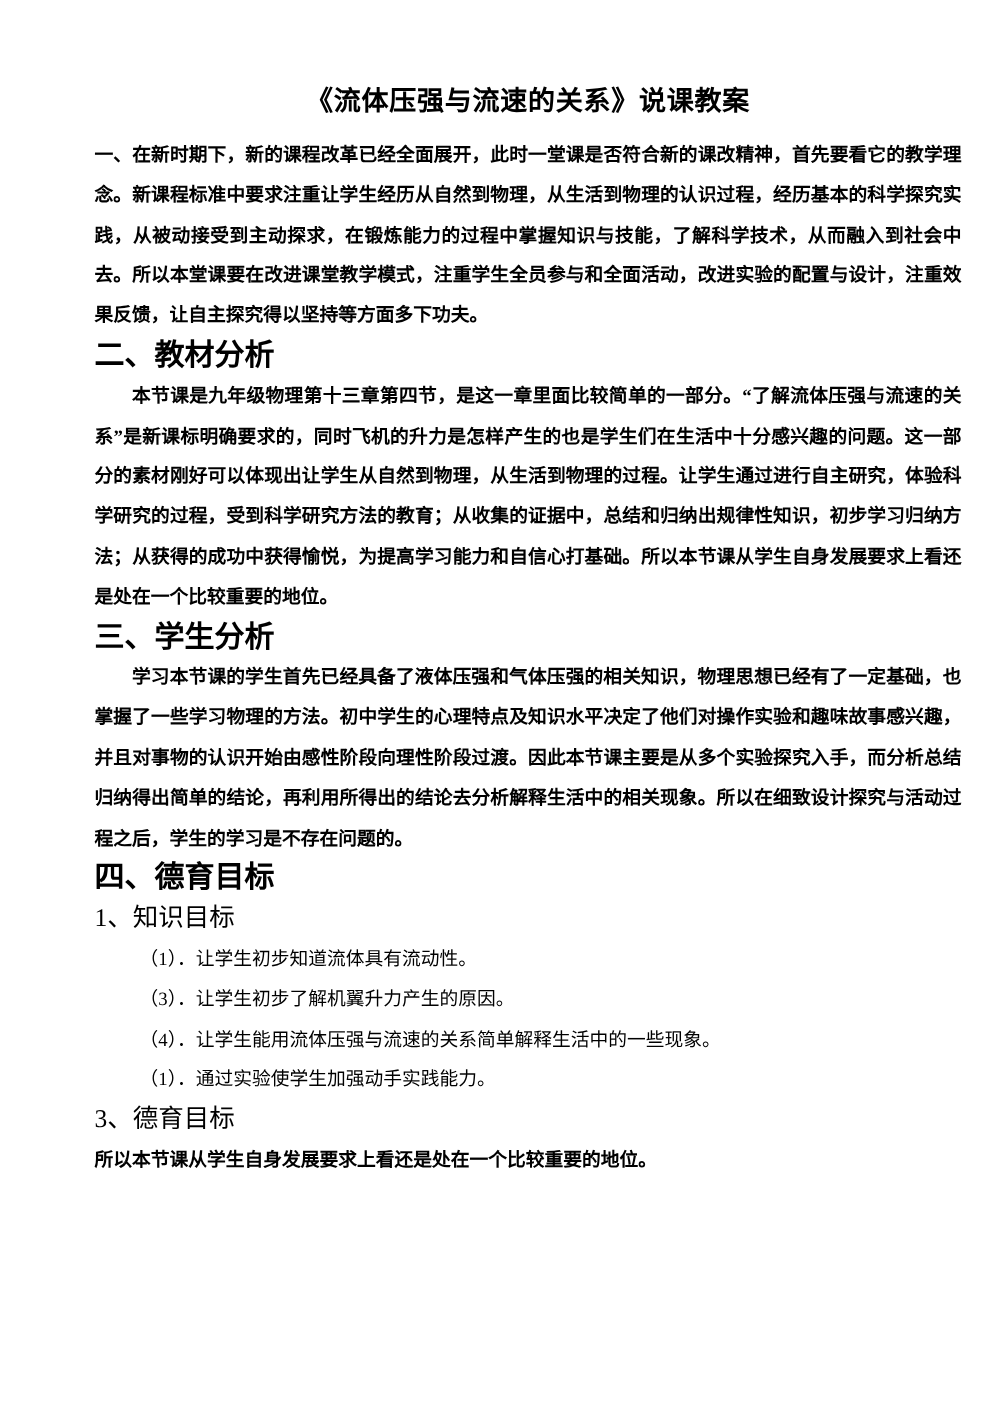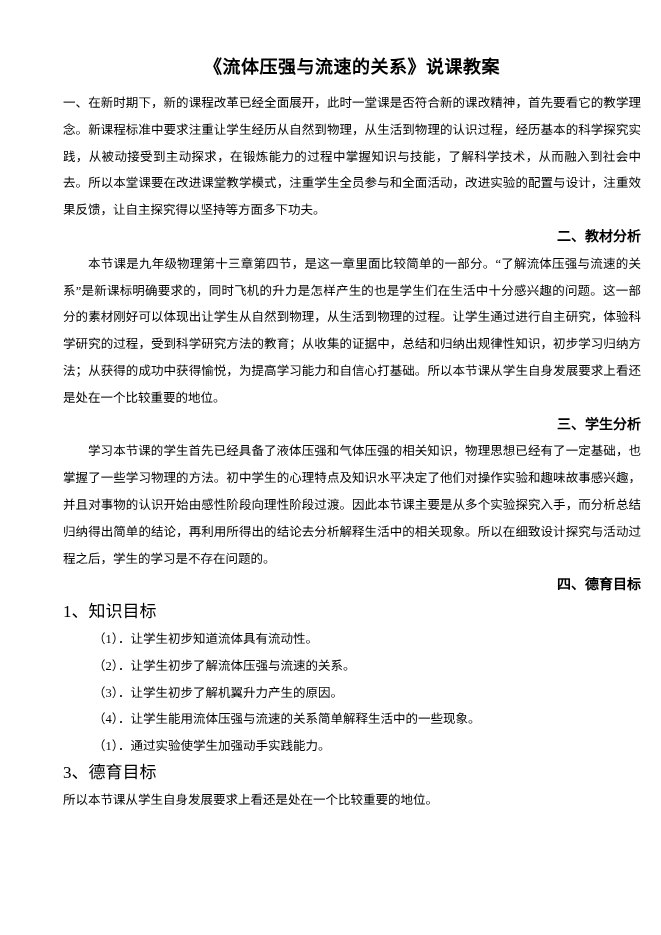--- a/index.html
+++ b/index.html
@@ -25,30 +25,30 @@
     text-align: center;
     line-height: 30px;
     letter-spacing: 0.5px;
     margin: 0 0 8px 0;
   }
   .para {
     font-size: 12.5px;
     line-height: 26.8px;
     text-align: justify;
     margin: 0;
+    font-weight: bold;
   }
   .para.indent {
     text-indent: 2em;
   }
   .section-heading {
-    font-size: 14px;
+    font-size: 20px;
     font-weight: bold;
     line-height: 26.8px;
     margin: 0;
-    text-align: right;
   }
   .sub-heading {
     font-size: 17px;
     font-weight: normal;
     line-height: 26.8px;
     margin: 0;
   }
   .list-item {
     font-size: 12.5px;
     line-height: 26.8px;
@@ -67,21 +67,20 @@
   <h2 class="section-heading">二、教材分析</h2>
   <p class="para indent">本节课是九年级物理第十三章第四节，是这一章里面比较简单的一部分。“了解流体压强与流速的关系”是新课标明确要求的，同时飞机的升力是怎样产生的也是学生们在生活中十分感兴趣的问题。这一部分的素材刚好可以体现出让学生从自然到物理，从生活到物理的过程。让学生通过进行自主研究，体验科学研究的过程，受到科学研究方法的教育；从收集的证据中，总结和归纳出规律性知识，初步学习归纳方法；从获得的成功中获得愉悦，为提高学习能力和自信心打基础。所以本节课从学生自身发展要求上看还是处在一个比较重要的地位。</p>
 
   <h2 class="section-heading">三、学生分析</h2>
   <p class="para indent">学习本节课的学生首先已经具备了液体压强和气体压强的相关知识，物理思想已经有了一定基础，也掌握了一些学习物理的方法。初中学生的心理特点及知识水平决定了他们对操作实验和趣味故事感兴趣，并且对事物的认识开始由感性阶段向理性阶段过渡。因此本节课主要是从多个实验探究入手，而分析总结归纳得出简单的结论，再利用所得出的结论去分析解释生活中的相关现象。所以在细致设计探究与活动过程之后，学生的学习是不存在问题的。</p>
 
   <h2 class="section-heading">四、德育目标</h2>
 
   <p class="sub-heading">1、知识目标</p>
   <p class="list-item">（1）．让学生初步知道流体具有流动性。</p>
-  <p class="list-item">（2）．让学生初步了解流体压强与流速的关系。</p>
   <p class="list-item">（3）．让学生初步了解机翼升力产生的原因。</p>
   <p class="list-item">（4）．让学生能用流体压强与流速的关系简单解释生活中的一些现象。</p>
 
   <p class="list-item">（1）．通过实验使学生加强动手实践能力。</p>
 
   <p class="sub-heading">3、德育目标</p>
   <p class="para">所以本节课从学生自身发展要求上看还是处在一个比较重要的地位。</p>
 </div>
 
 </body></html>

